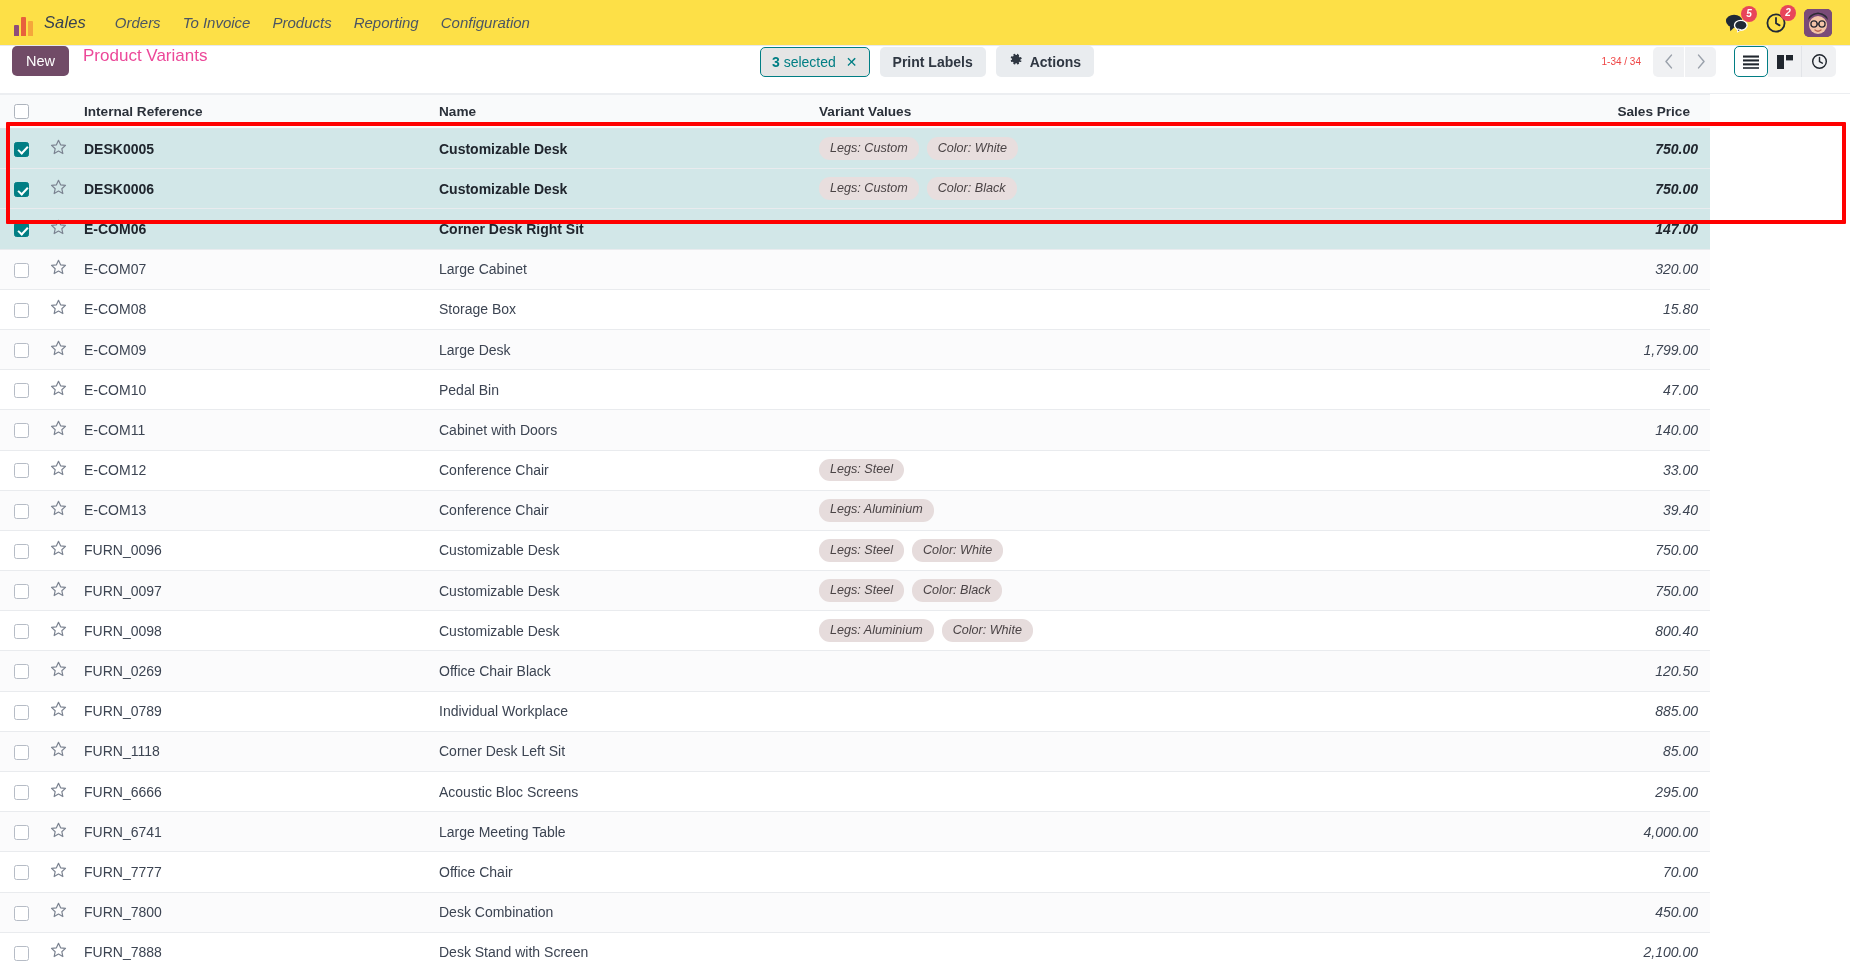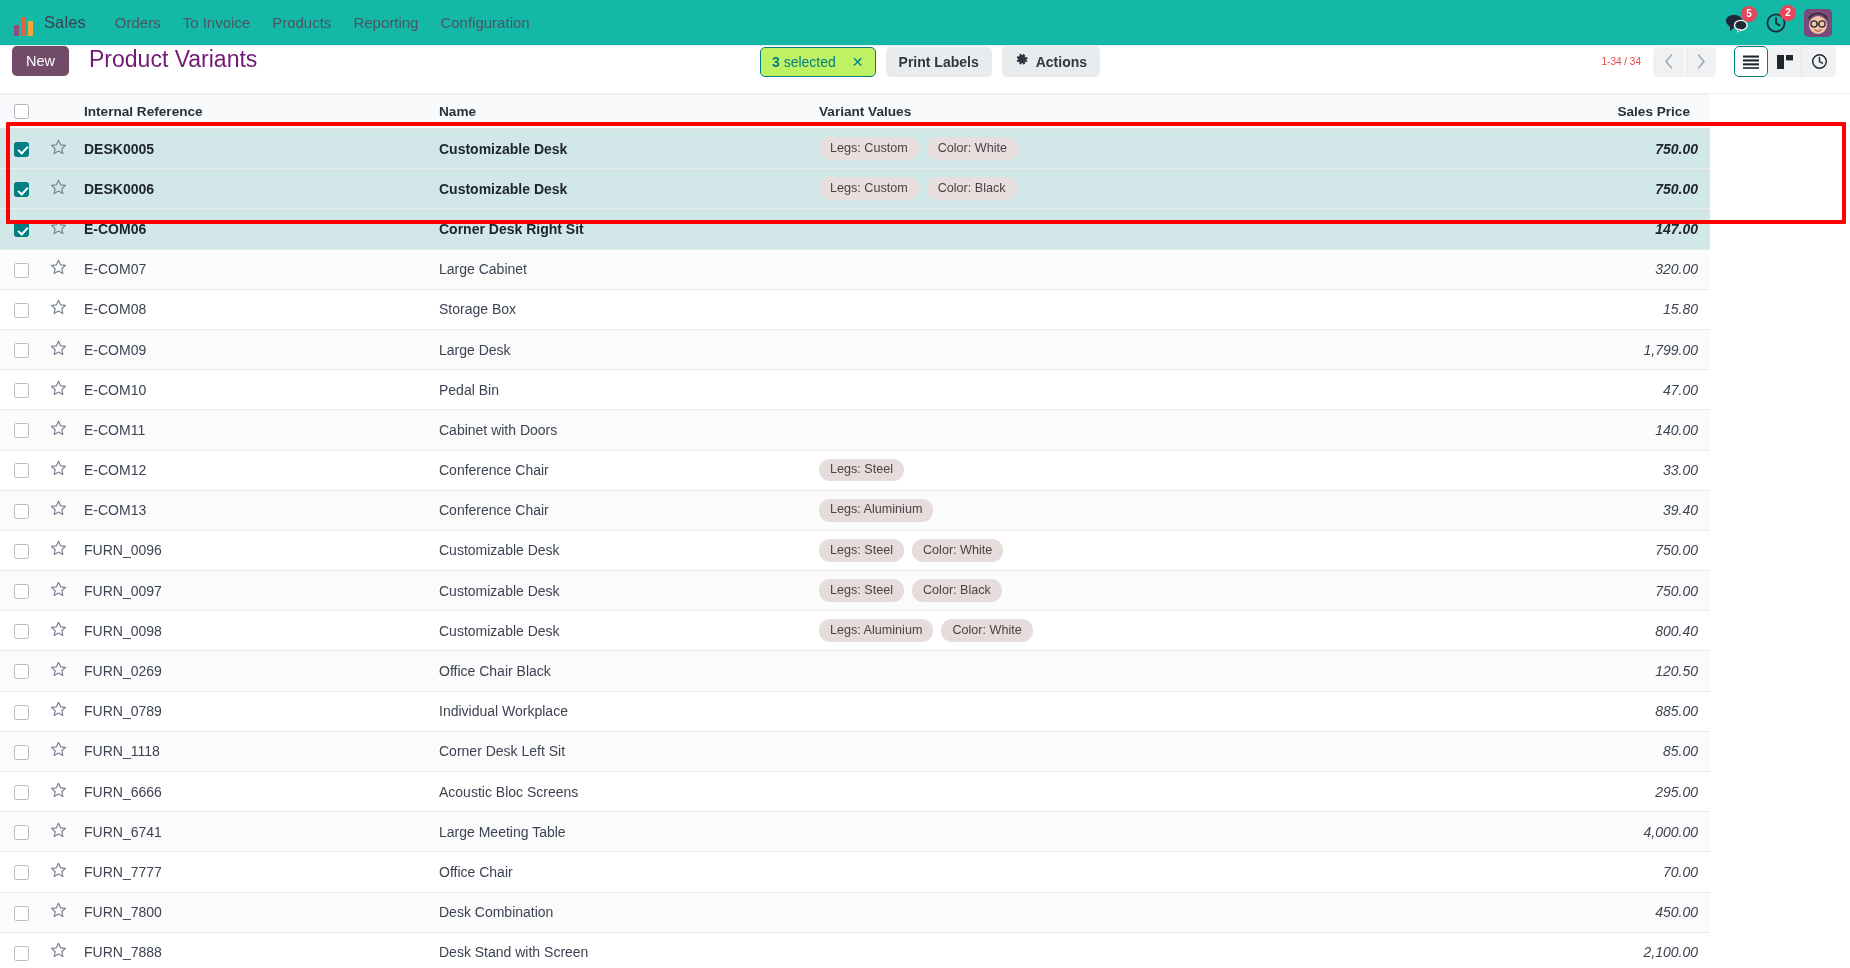--- a/index.html
+++ b/index.html
@@ -8,26 +8,27 @@
     width: 1850px; height: 968px;
     overflow: hidden;
     background: #ffffff;
     font-family: "Liberation Sans", "DejaVu Sans", sans-serif;
     color: #374151;
   }
 
   
   .navbar {
     height: 46px;
-    background: #14b8a6;
+    background: #fde047;
     display: flex;
     align-items: center;
     padding: 0 14px 0 10px;
     border-bottom: 1px solid #e7e9ed;
     position: relative;
+    font-style: italic;
   }
   .brand-logo {
     width: 26px; height: 26px;
     display: flex; align-items: flex-end; justify-content: center;
     gap: 2px;
     margin-right: 8px;
   }
   .brand-logo .bar { width: 5px; border-radius: 1px 1px 0 0; }
   .bar-a { height: 11px; background: #8f4d79; }
   .bar-b { height: 19px; background: #e8613c; }
@@ -93,37 +94,37 @@
     background: #714b67;
     color: #ffffff;
     font-size: 14.5px;
     padding: 6px 14px;
     border: none;
     border-radius: 5px;
     cursor: pointer;
     line-height: 1.25;
   }
   .breadcrumb-title {
-    font-size: 23px;
-    color: #701a75;
-    margin-left: 20px;
+    font-size: 17px;
+    color: #ec4899;
+    margin-left: 14px;
     white-space: nowrap;
   }
 
   .cp-center {
     position: absolute;
     left: 760px;
     display: flex;
     align-items: center;
     gap: 10px;
   }
   .sel-pill {
-    display: flex; align-items: center; gap: 16px;
+    display: flex; align-items: center; gap: 10px;
     border: 1px solid #017e84;
-    background: #bef264;
+    background: #e5e5e5;
     color: #017e84;
     border-radius: 5px;
     font-size: 14px;
     padding: 6px 11px;
     cursor: pointer;
     white-space: nowrap;
   }
   .sel-pill b { font-weight: bold; }
   .sel-x { font-size: 14px; font-weight: bold; line-height: 1; }
   .btn-grey {
@@ -257,20 +258,21 @@
   .tags { display: flex; gap: 8px; align-items: center; }
   .tag {
     background: #e6dcdc;
     color: #4a4345;
     font-size: 12.6px;
     font-weight: normal;
     border-radius: 11px;
     padding: 3.5px 11px;
     line-height: 1.25;
     white-space: nowrap;
+    font-style: italic;
   }
   tr.selected .tag { background: #e8dede; color: #4a4345; font-weight: normal; }
 
   
   .annot {
     position: absolute;
     border: 4px solid #ff0000;
     pointer-events: none;
     z-index: 40;
     border-radius: 1px;

